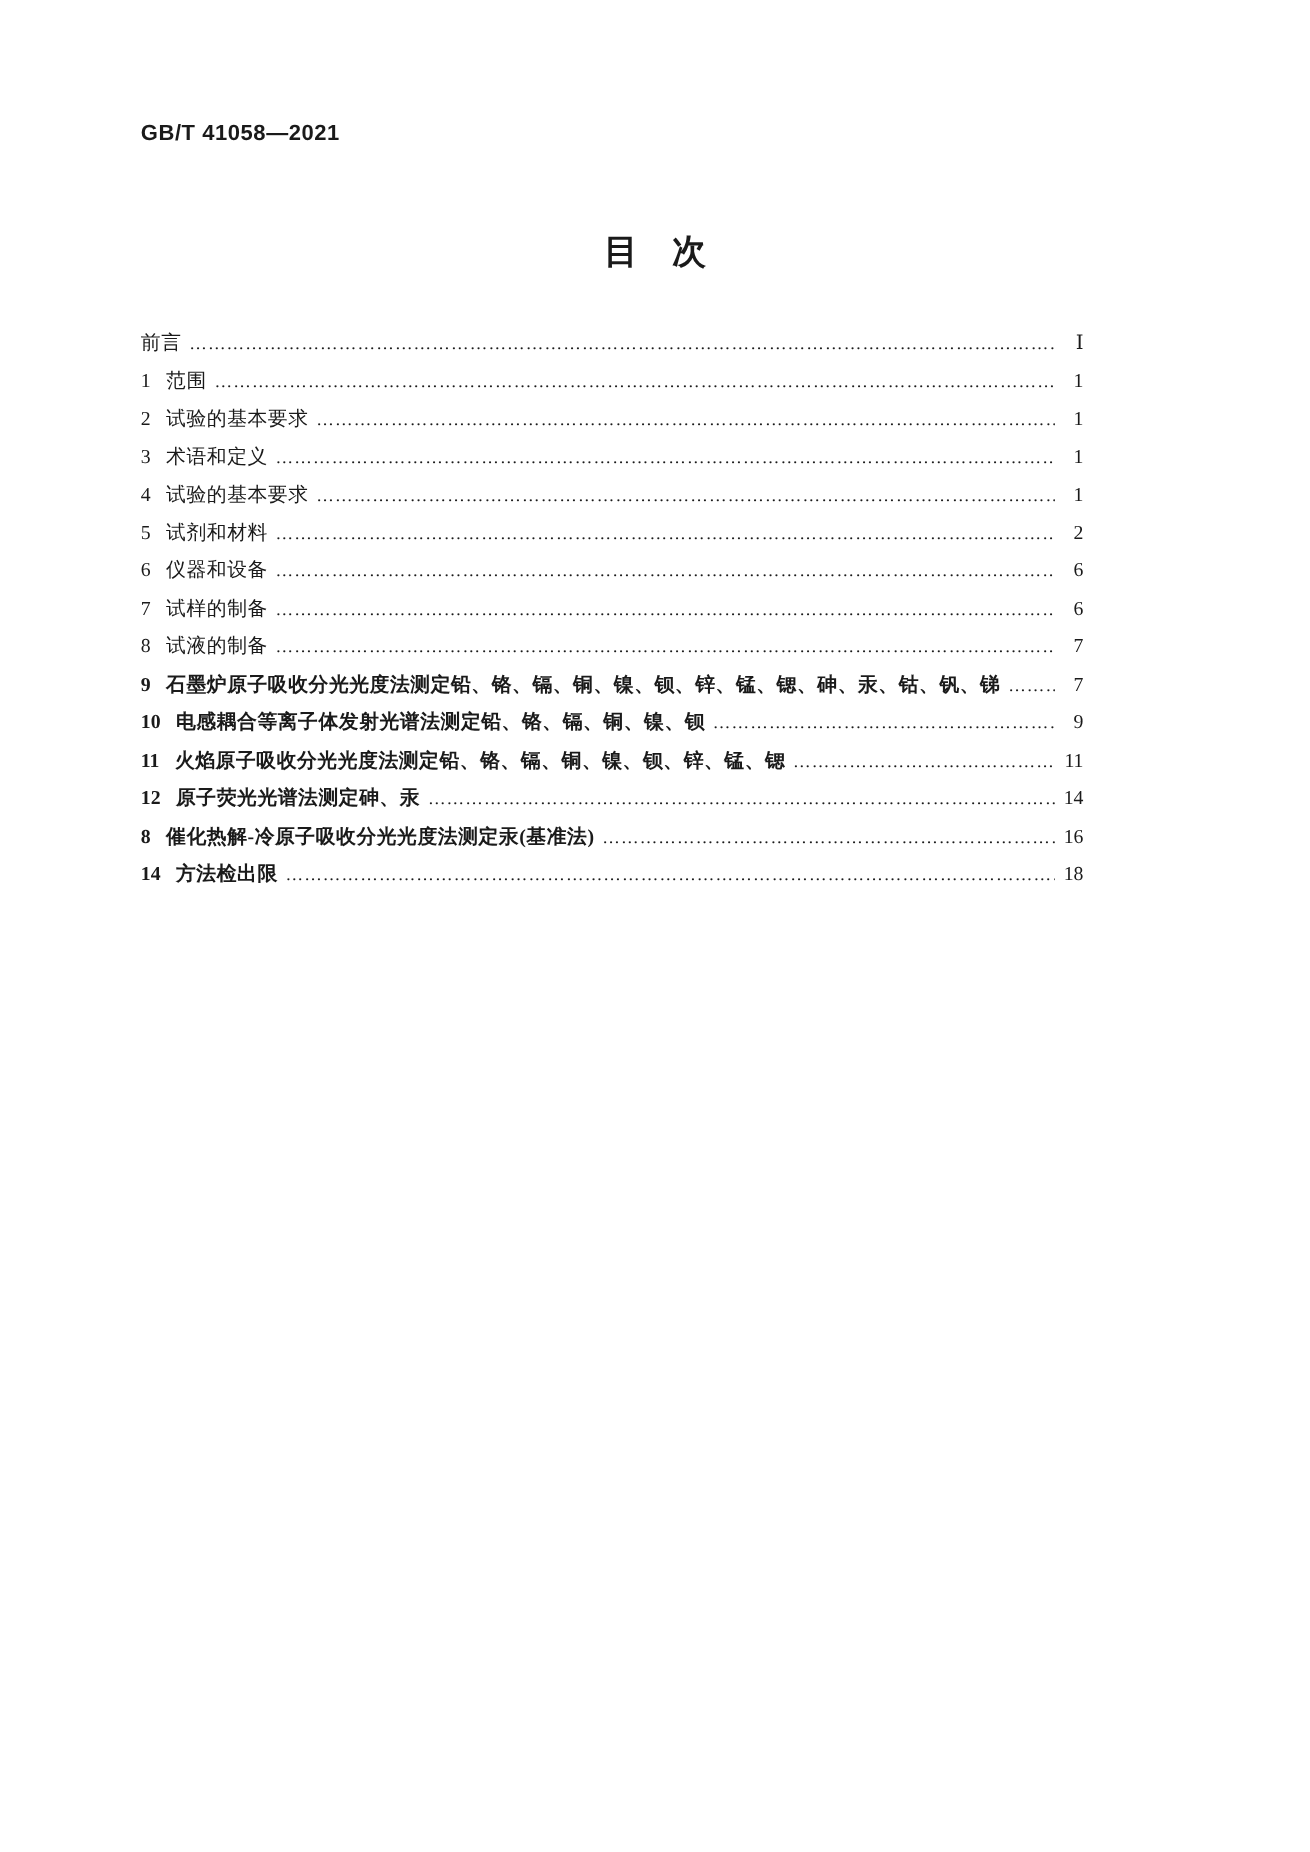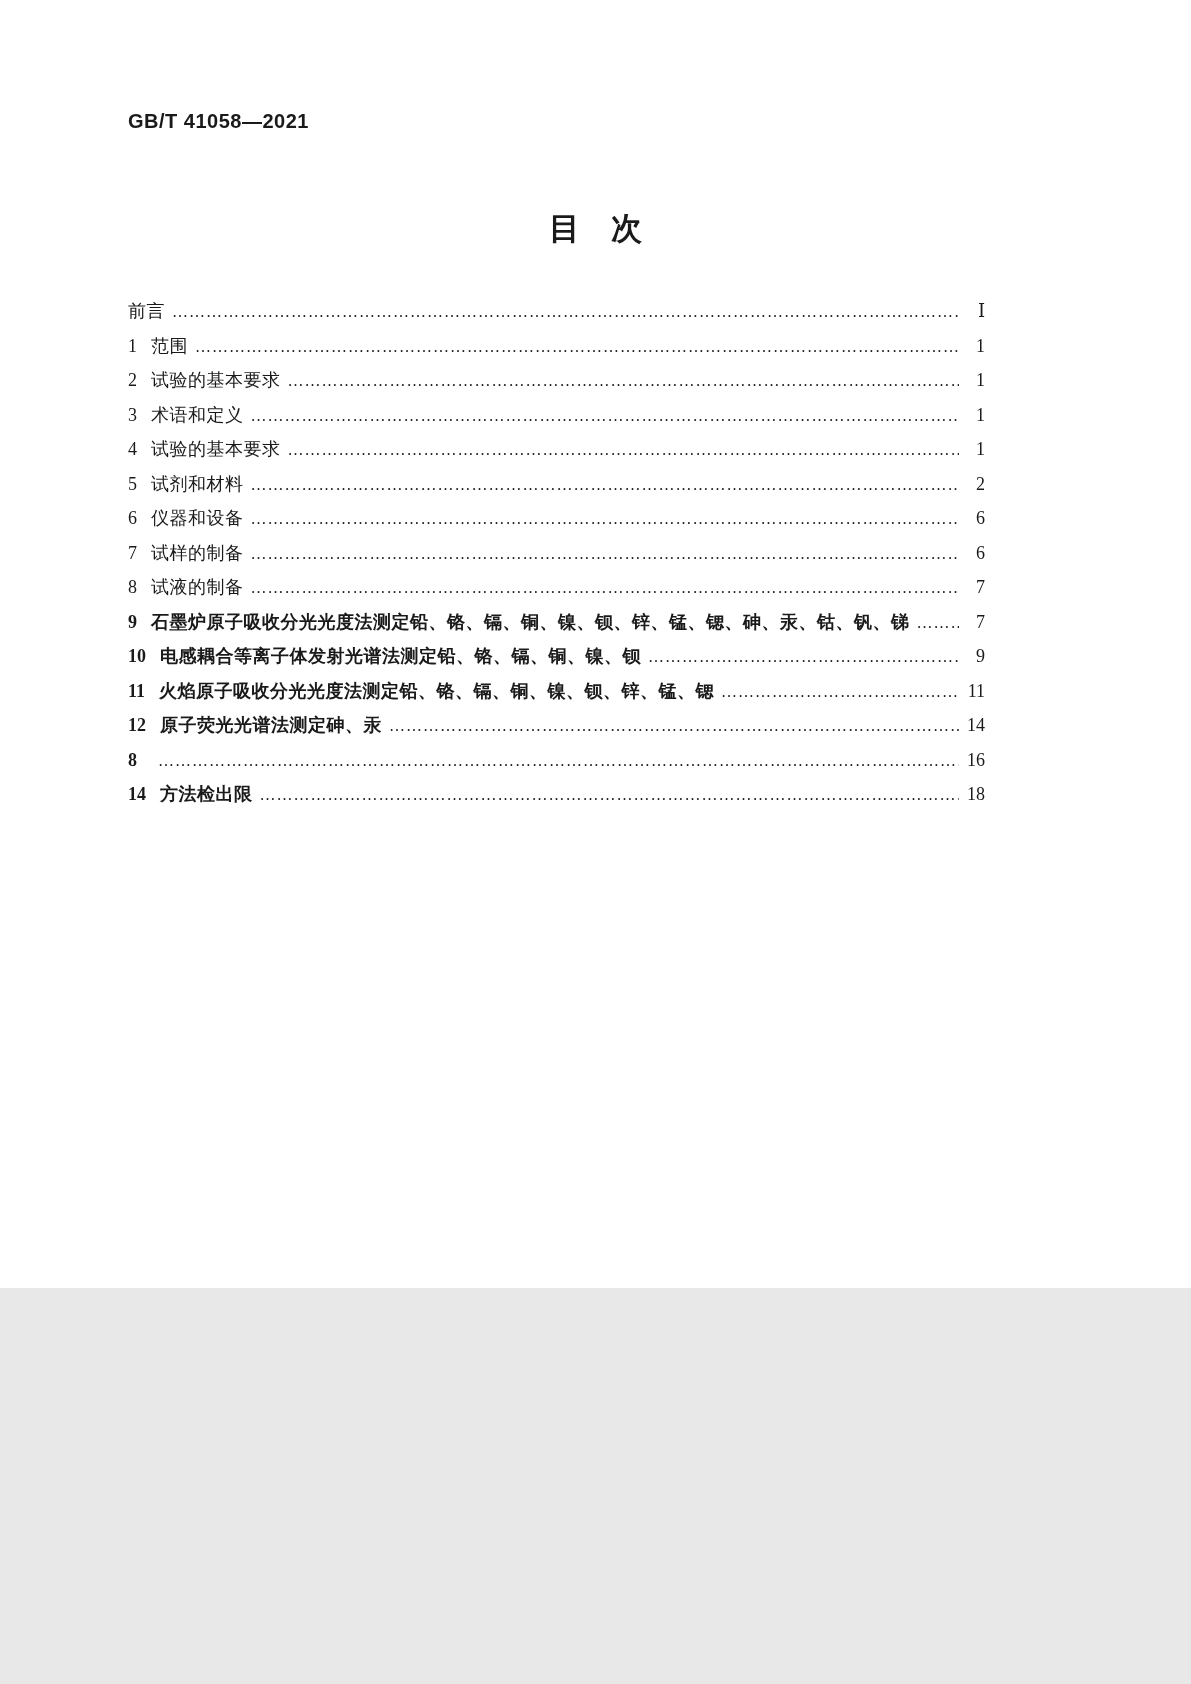--- a/index.html
+++ b/index.html
@@ -1,18 +1,18 @@
 <!DOCTYPE html>
 <html><head>
 <meta charset="utf-8">
 <style>
   html,body { margin:0; padding:0; background:#e8e8e8; }
   .page-root {
     position:relative;
-    width:1191px; height:1288px;
+    width:1191px; height:1684px;
     margin:0 auto;
     background:#ffffff;
     font-family:"Liberation Serif","DejaVu Serif",serif;
     color:#1a1a1a;
   }
   .std-number {
     position:absolute;
     left:128px; top:110px;
     font-size:20px;
     font-weight:bold;
@@ -164,20 +164,21 @@
 
     <div class="row bold">
       <span class="num">12</span>
       <span class="ttl">原子荧光光谱法测定砷、汞</span>
       <span class="leader"></span>
       <span class="pg">14</span>
     </div>
 
     <div class="row bold">
       <span class="num">8</span>
+      <span class="ttl">催化热解-冷原子吸收分光光度法测定汞(基准法)</span>
       <span class="leader"></span>
       <span class="pg">16</span>
     </div>
 
     <div class="row bold">
       <span class="num">14</span>
       <span class="ttl">方法检出限</span>
       <span class="leader"></span>
       <span class="pg">18</span>
     </div>

